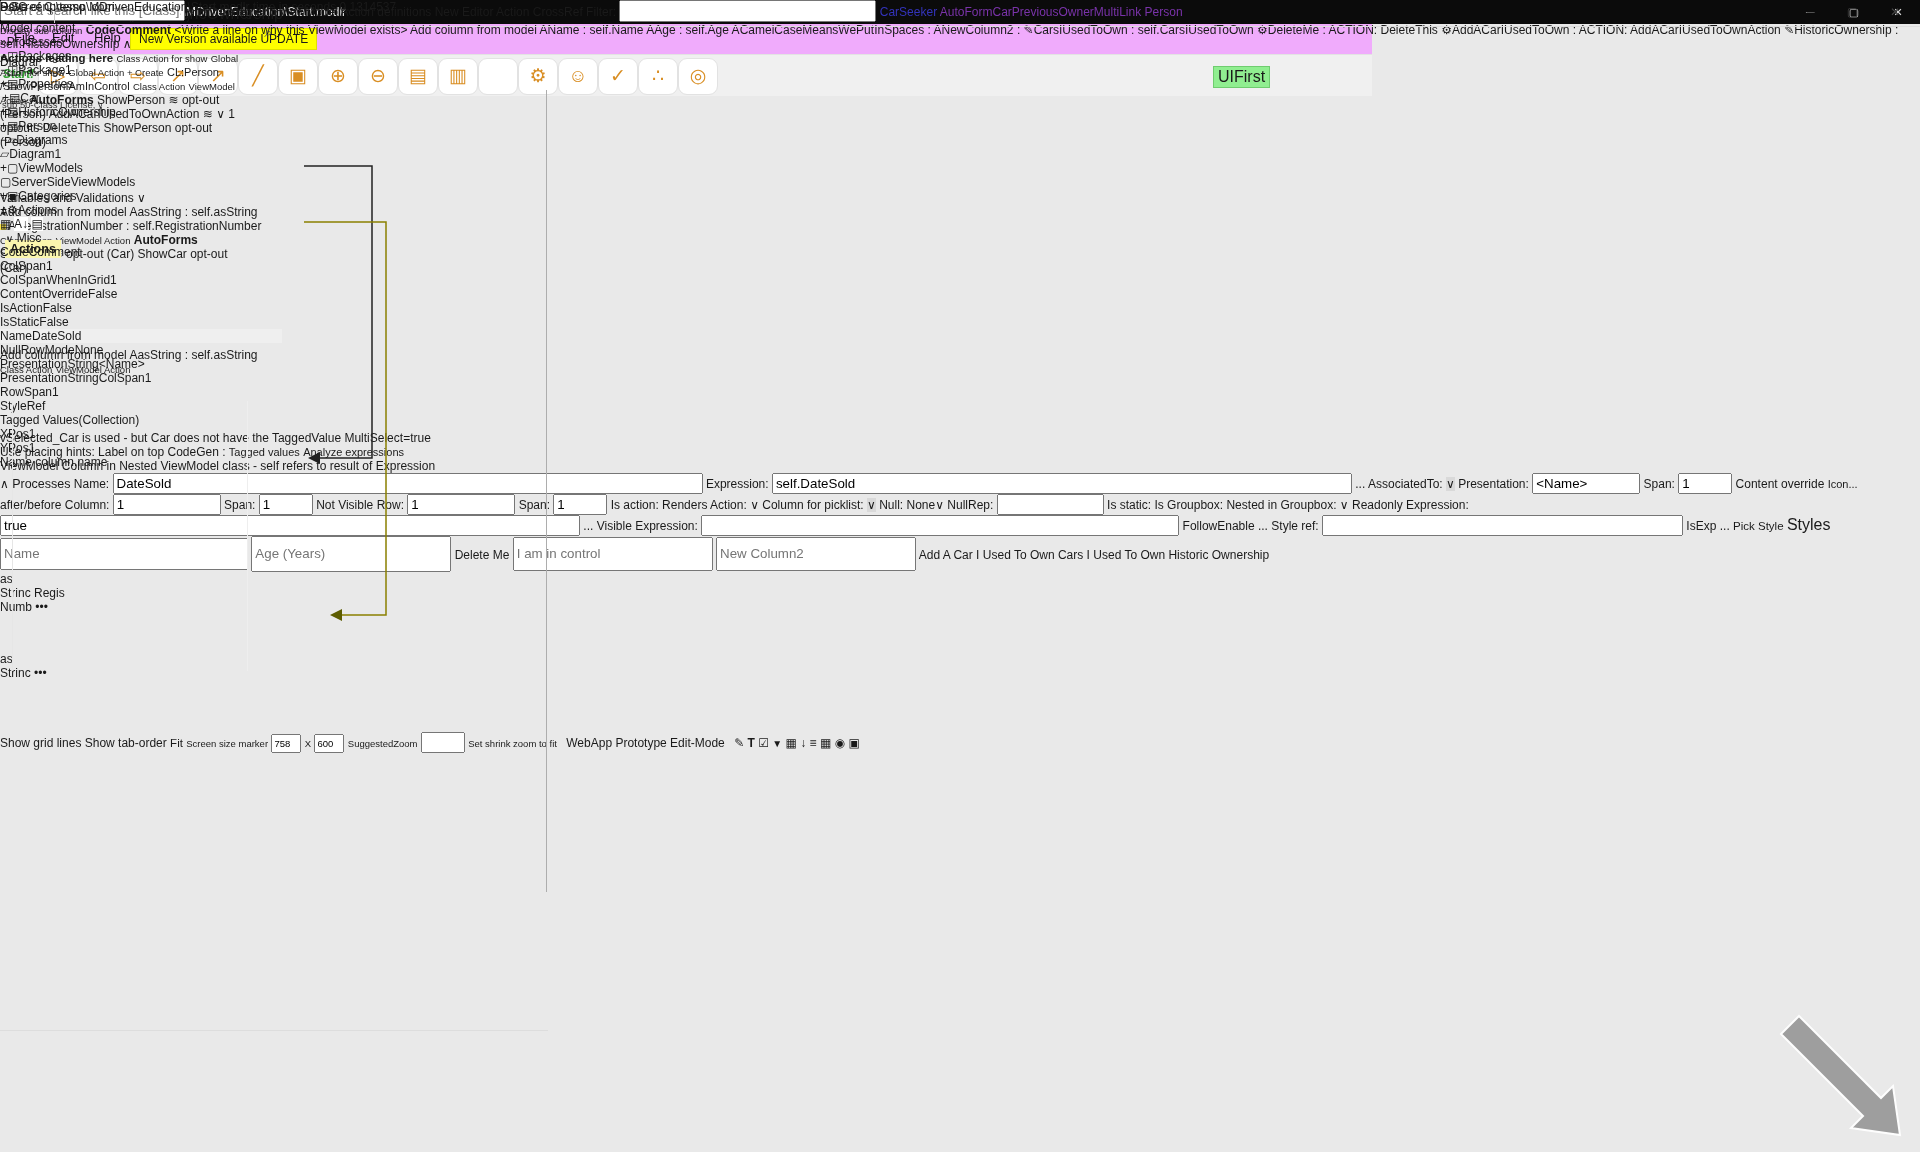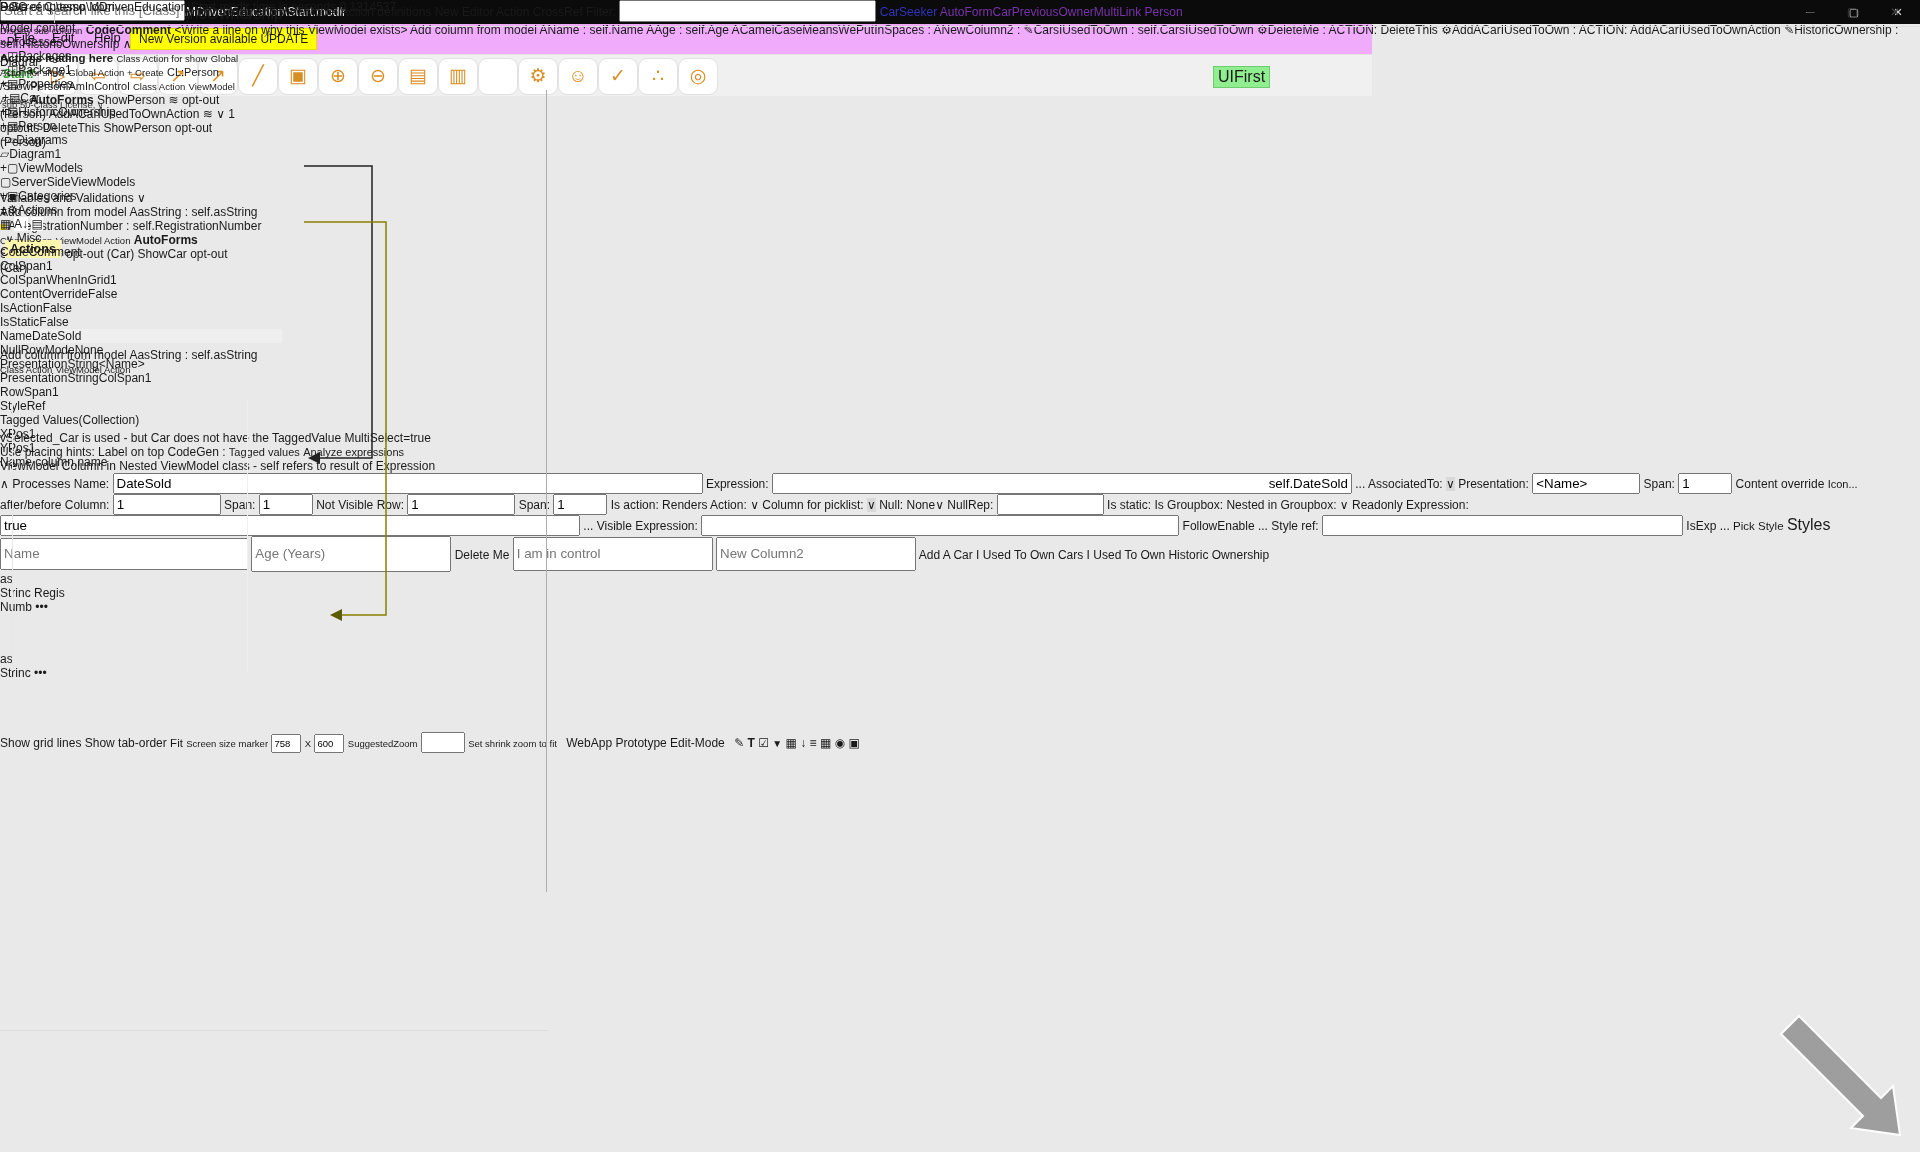--- a/index.html
+++ b/index.html
@@ -301,21 +301,21 @@
     <span>ViewModel Column in Nested ViewModel class - self refers to result of Expression</span>
   </div>
 
   <span class="circ" style="left:553px;top:152px">∧</span>
   <span class="lbl" style="left:576px;top:155px;font-size:12.5px">Processes</span>
 
   
   <span class="lbl" style="left:553px;top:176px">Name:</span>
   <input class="inp" style="left: 663px; top: 173px; width: 582px;" value="DateSold">
   <span class="lbl" style="left:553px;top:194px">Expression:</span>
-  <input class="inp" style="left: 663px; top: 191px; width: 572px; text-align: right;" value="self.DateSold">
+  <input class="inp" style="left: 663px; top: 191px; width: 572px;" value="self.DateSold">
   <span class="dots-btn" style="left:1237px;top:191px;width:18px;height:17px;line-height:15px">...</span>
   <span class="lbl" style="left:553px;top:212px">AssociatedTo:</span>
   <span class="sel" style="left:663px;top:209px;width:123px;height:18px;background:#d9d9d9"><span class="ch">∨</span></span>
 
   <span class="lbl" style="left:553px;top:230px">Presentation:</span>
   <input class="inp" style="left: 663px; top: 227px; width: 100px;" value="&lt;Name&gt;">
   <span class="lbl" style="left:767px;top:230px">Span:</span>
   <input class="inp" style="left: 800px; top: 227px; width: 46px;" value="1">
   <span class="cb" style="left:852px;top:228px"></span>
   <span class="lbl" style="left:870px;top:230px">Content override</span>

